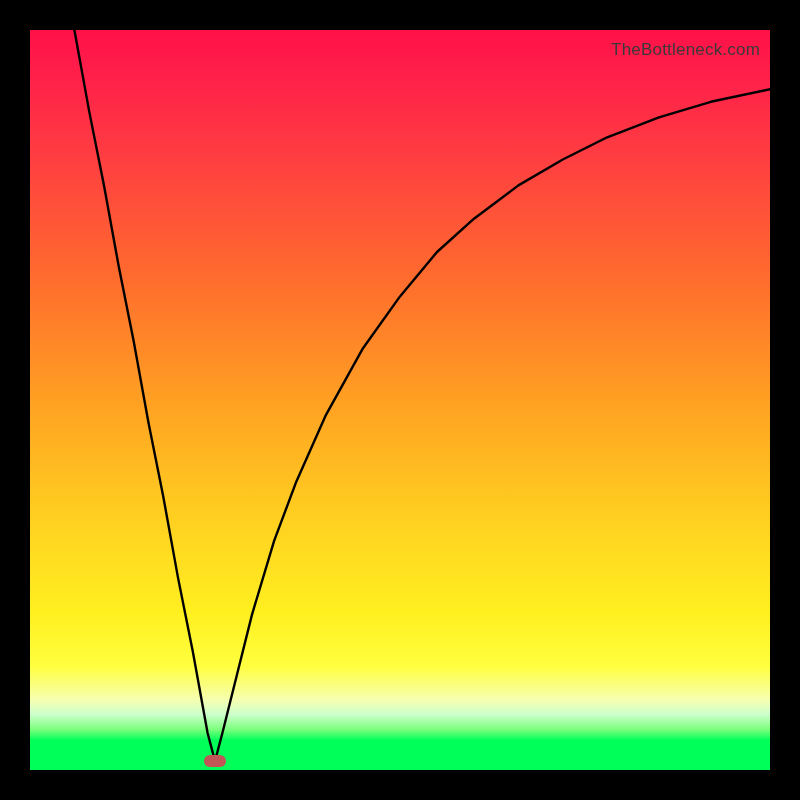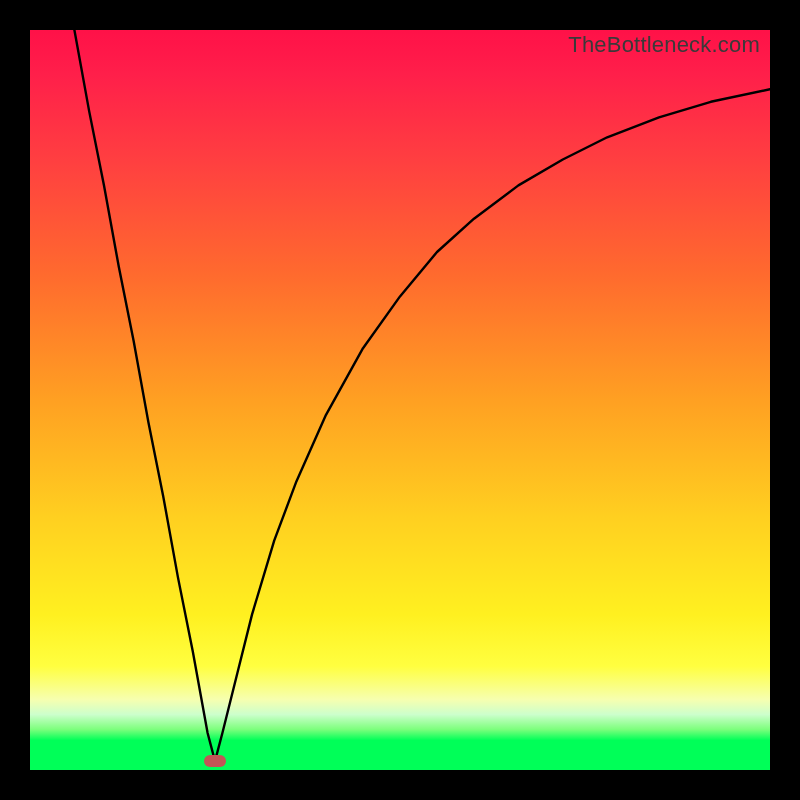--- a/index.html
+++ b/index.html
@@ -36,24 +36,24 @@
       #ffff40 86%,
       #f6ffb0 90.5%,
       #ccffcc 92.5%,
       #7dff7d 94.5%,
       #00ff58 96%,
       #00ff58 100%
     );
   }
   .watermark {
     position: absolute;
-    top: 2px;
+    top: 10px;
     right: 10px;
     color: #3a3a3a;
-    font-size: 22px;
+    font-size: 17px;
     letter-spacing: 0.2px;
     font-weight: 500;
   }
   .curve-svg {
     position: absolute;
     left: 0;
     top: 0;
     width: 740px;
     height: 740px;
     pointer-events: none;

